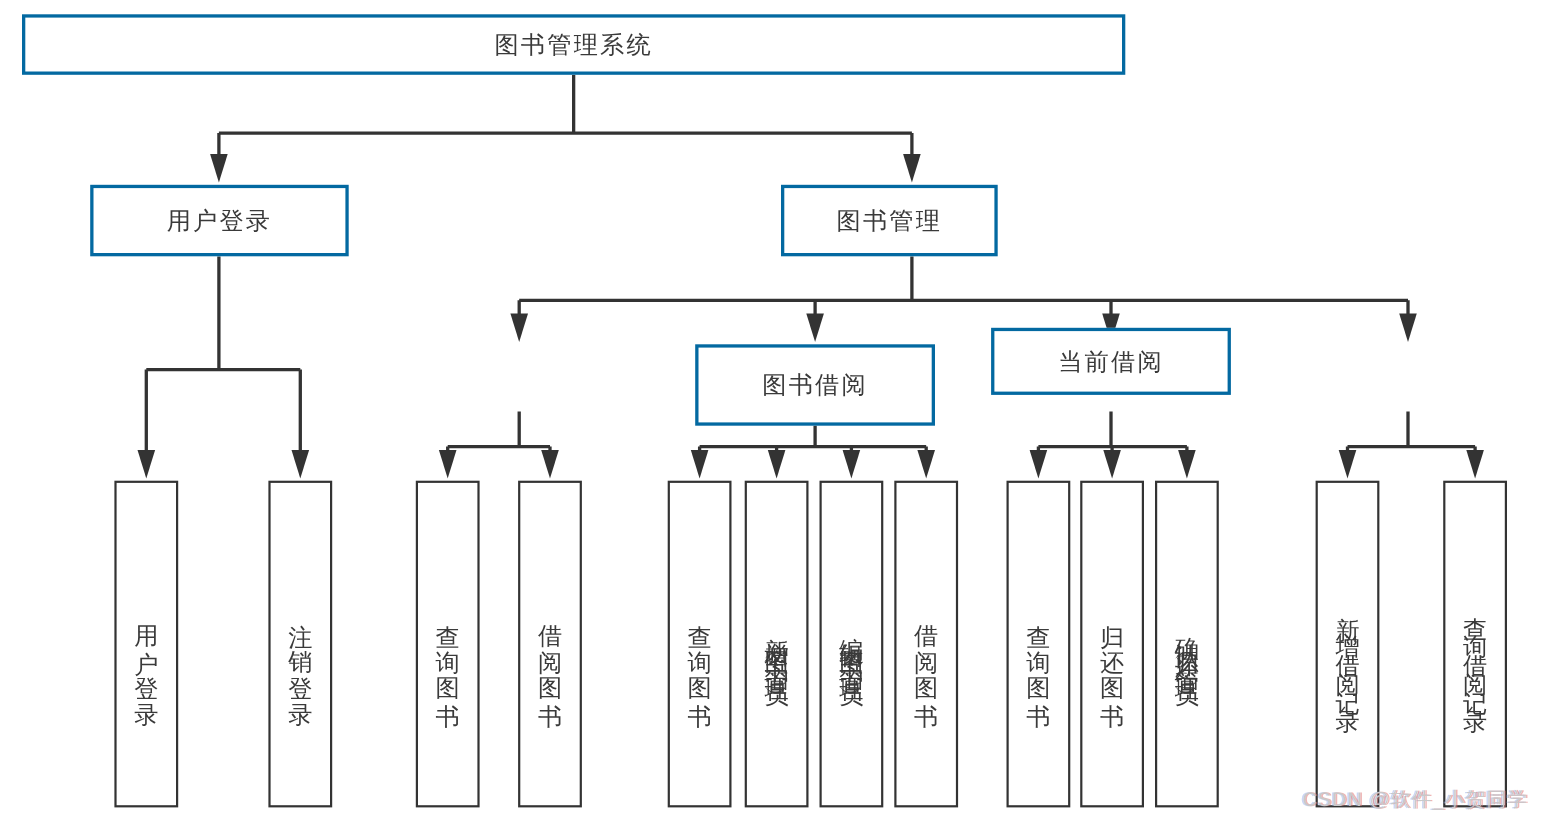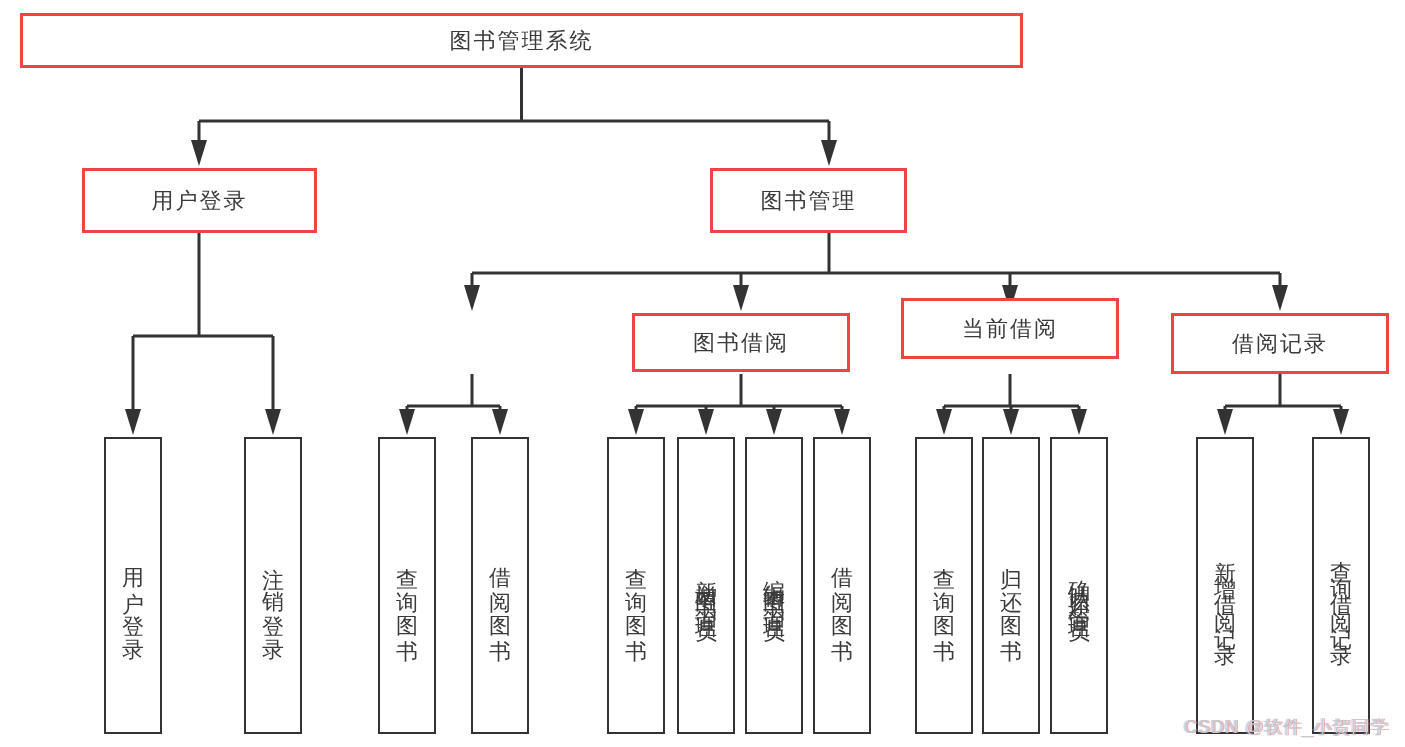--- a/index.html
+++ b/index.html
@@ -2,21 +2,21 @@
 <html><head>
 <meta charset="utf-8">
 <style>
   html,body{margin:0;padding:0;background:#fff;}
   .stage{
     position:relative;width:1405px;height:747px;background:#fff;overflow:hidden;
     font-family:"Liberation Sans","DejaVu Sans",sans-serif;color:#3a3a3a;
   }
   .wires{position:absolute;left:0;top:0;width:1405px;height:747px;}
   .node{
-    position:absolute;box-sizing:border-box;border:3px solid #ef4444;background:#fff;
+    position:absolute;box-sizing:border-box;border:3px solid #0369a1;background:#fff;
     display:flex;align-items:center;justify-content:center;
     font-size:22px;letter-spacing:2px;color:#3a3a3a;z-index:2;
   }
   .leaf{
     position:absolute;box-sizing:border-box;border:2px solid #333;background:#fff;
     width:58px;height:297px;top:437px;
     display:flex;align-items:center;justify-content:center;
     font-size:22px;color:#3a3a3a;z-index:2;
   }
   .leaf span{
@@ -81,28 +81,25 @@
     <span>图书管理系统</span>
   </div>
 
   <div class="node" style="left:82px;top:168px;width:235px;height:65px">
     <span>用户登录</span>
   </div>
   <div class="node" style="left:710px;top:168px;width:197px;height:65px">
     <span>图书管理</span>
   </div>
 
-  <div class="node" style="left:632px;top:313px;width:218px;height:59px">
+  <div class="node" style="left:632px;top:313px;width:218px;height:74px">
     <span>图书借阅</span>
   </div>
   <div class="node" style="left:901px;top:298px;width:218px;height:61px">
     <span>当前借阅</span>
-  </div>
-  <div class="node" style="left:1171px;top:313px;width:218px;height:61px">
-    <span>借阅记录</span>
   </div>
 
   <div class="leaf v-wide" style="left:104px">
       <span>用户登录</span>
     </div>
   <div class="leaf v-wide" style="left:244px">
       <span>注销登录</span>
     </div>
   <div class="leaf v-wide" style="left:378px">
       <span>查询图书</span>

